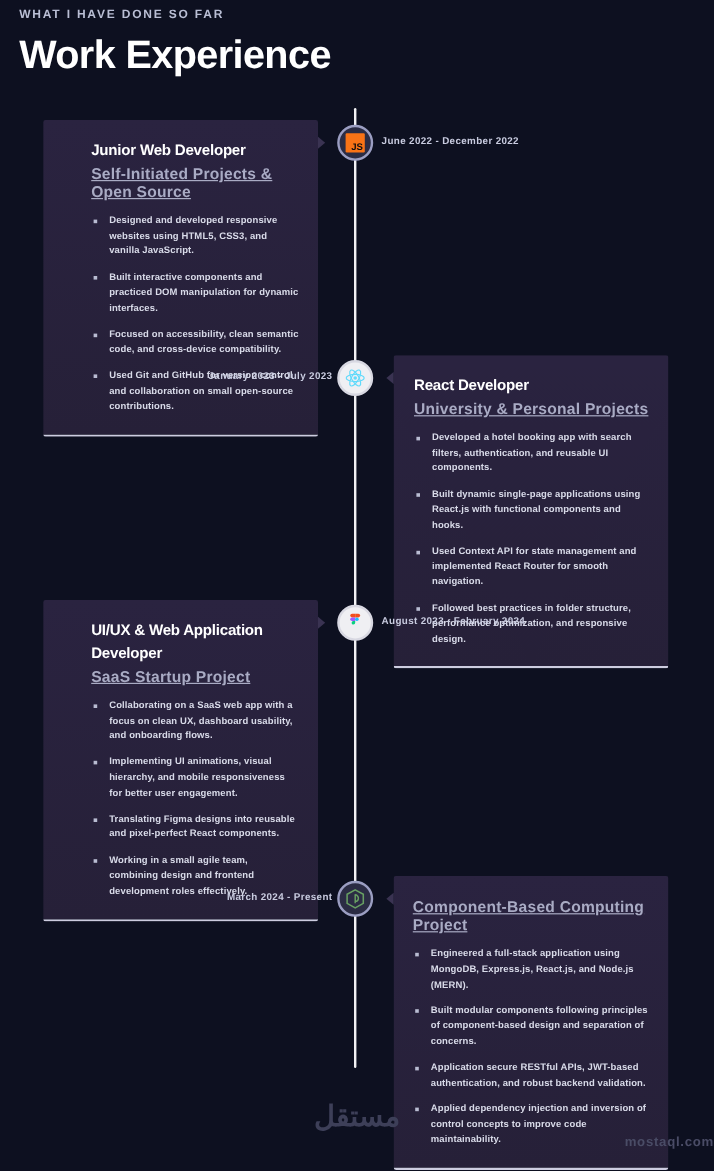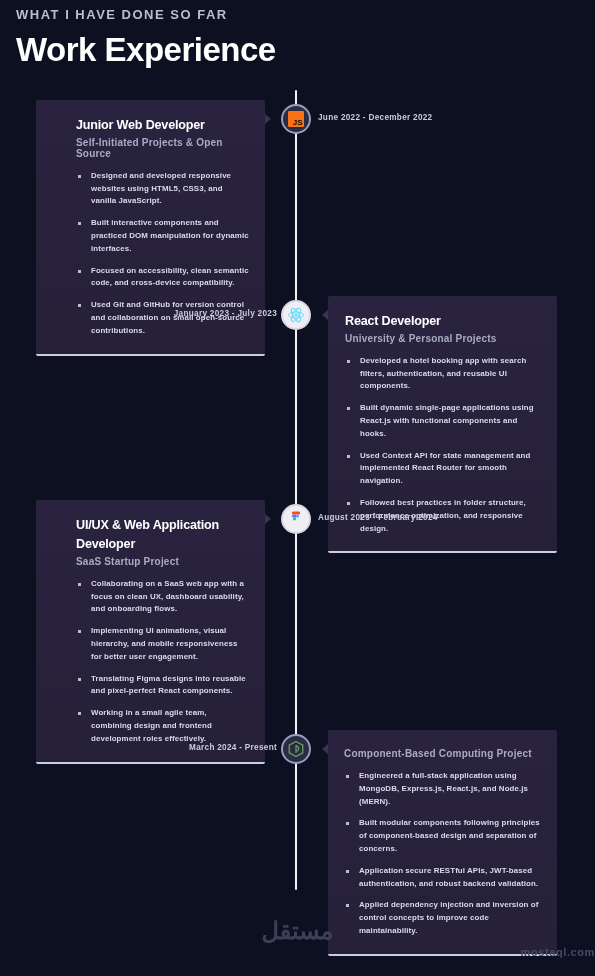--- a/index.html
+++ b/index.html
@@ -7,21 +7,21 @@
     width:595px; height:976px;
     background:#0d1020;
     font-family:"Liberation Sans", sans-serif;
     overflow:hidden;
   }
   body { position:relative; }
 
   
   .header { padding:7px 0 0 16px; }
   .eyebrow {
-    font-size:13px;
+    font-size:10px;
     letter-spacing:1.5px;
     font-weight:700;
     color:#b9bed4;
     text-transform:uppercase;
   }
   .page-title {
     margin-top:9px;
     font-size:33px;
     font-weight:800;
     letter-spacing:-0.5px;
@@ -95,24 +95,25 @@
 
   .card-title {
     font-size:12.6px;
     font-weight:800;
     color:#ffffff;
     letter-spacing:-0.2px;
     line-height:1.5;
   }
   .card-sub {
     margin-top:2px;
-    font-size:10px;
+    font-size:13px;
     font-weight:600;
     color:#a9abc4;
     letter-spacing:0.2px;
+    text-decoration:underline;
   }
   .bullets { margin-top:11px; list-style:none; }
   .bullets li {
     position:relative;
     padding-left:15px;
     margin-bottom:9px;
     font-size:7.9px;
     line-height:1.62;
     font-weight:700;
     color:#d9dbe9;

